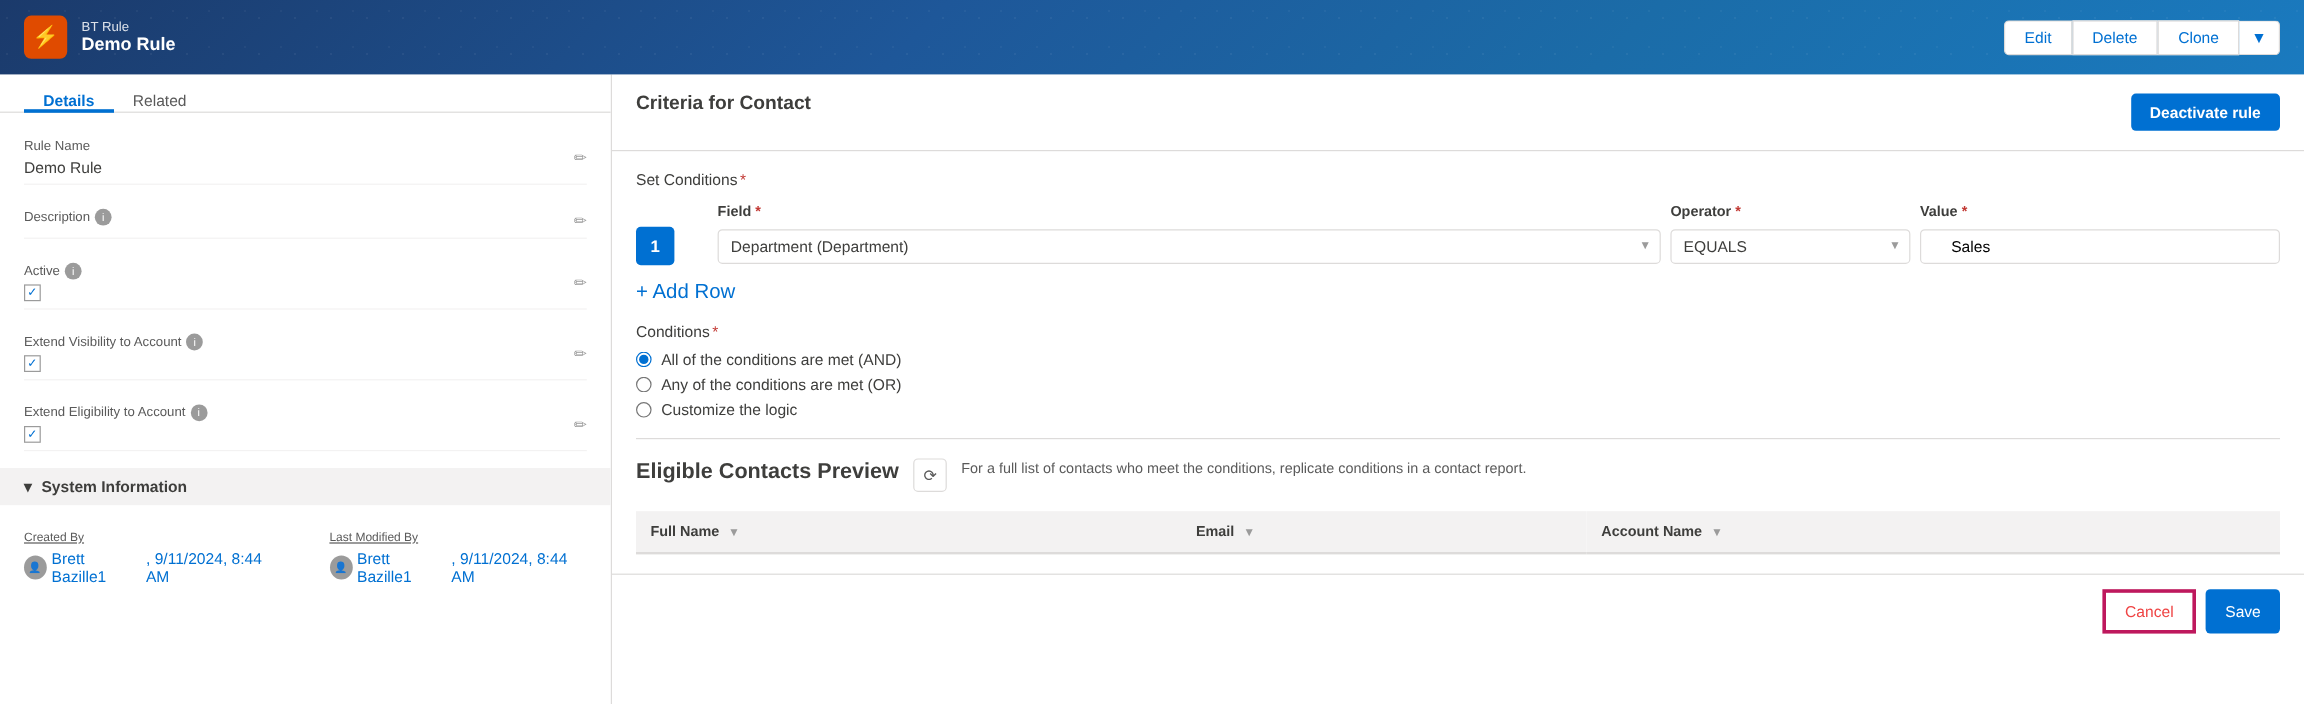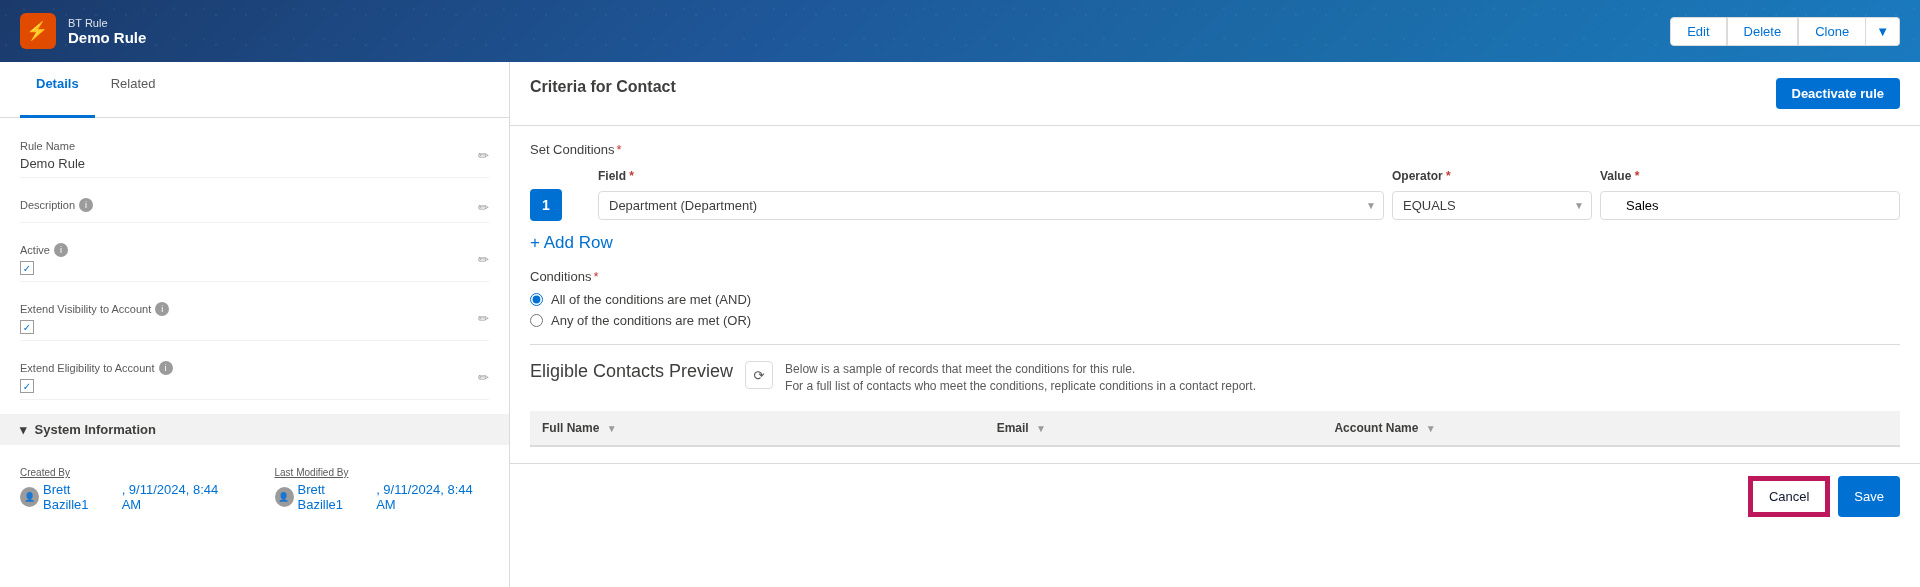--- a/index.html
+++ b/index.html
@@ -60,21 +60,21 @@
       padding: 0;
       flex-shrink: 0;
     }
 
     .tabs {
       display: flex;
       border-bottom: 1px solid #dddbda;
       padding: 0 20px;
     }
     .tab {
-      padding: 14px 16px 24px;
+      padding: 14px 16px 0;
       font-size: 13px;
       cursor: pointer;
       color: #5a5a5a;
       border-bottom: 3px solid transparent;
       margin-bottom: -1px;
     }
     .tab.active {
       color: #0070d2;
       border-bottom-color: #0070d2;
       font-weight: 600;
@@ -200,21 +200,21 @@
 
     .conditions-label { font-size: 13px; font-weight: 500; margin-bottom: 8px; display: flex; align-items: flex-end; gap: 2px; }
     .radio-group { display: flex; flex-direction: column; gap: 6px; margin-bottom: 16px; }
     .radio-item { display: flex; align-items: center; gap: 8px; font-size: 13px; }
     .radio-item input[type="radio"] { accent-color: #0070d2; }
 
     .divider { height: 1px; background: #dddbda; margin: 16px 0; }
 
     .preview-section { }
     .preview-header { display: flex; align-items: flex-start; gap: 12px; margin-bottom: 16px; }
-    .preview-title { font-size: 18px; font-weight: 400; color: #3e3e3c; }
+    .preview-title { font-size: 18px; font-weight: 700; color: #3e3e3c; }
     .preview-refresh-btn {
       background: none; border: 1px solid #dddbda; border-radius: 4px;
       width: 28px; height: 28px; display: flex; align-items: center; justify-content: center;
       cursor: pointer; color: #5a5a5a;
     }
     .preview-desc { font-size: 12px; color: #5a5a5a; line-height: 1.4; }
 
     .preview-table { width: 100%; border-collapse: collapse; }
     .preview-table th {
       text-align: left; padding: 10px 12px; font-size: 12px; font-weight: 600;
@@ -223,22 +223,22 @@
     }
     .preview-table th .sort-icon { color: #9b9b9b; margin-left: 4px; font-size: 10px; }
 
     
     .right-footer {
       display: flex; justify-content: flex-end; gap: 8px; padding: 12px 20px;
       border-top: 1px solid #dddbda; background: white;
       position: sticky; bottom: 0;
     }
     .cancel-btn {
-      background: white; border: 5px solid #be185d; padding: 8px 16px;
-      font-size: 13px; border-radius: 0; cursor: pointer; color: #0f172a;
+      background: white; border: 3px solid #be185d; padding: 8px 16px;
+      font-size: 13px; border-radius: 0; cursor: pointer; color: #ef4444;
     }
     .save-btn {
       background: #0070d2; color: white; border: none; padding: 8px 16px;
       font-size: 13px; border-radius: 4px; cursor: pointer; font-weight: 400;
     }
   </style>
 </head>
 <body>
 
 <div class="header">
@@ -413,32 +413,35 @@
       </div>
       <div class="radio-group">
         <label class="radio-item">
           <input type="radio" name="conditions" checked="" style="">
           <span>All of the conditions are met (AND)</span>
         </label>
         <label class="radio-item">
           <input type="radio" name="conditions" style="">
           <span>Any of the conditions are met (OR)</span>
         </label>
+        <label class="radio-item">
+          <input type="radio" name="conditions" style="">
+          <span>Customize the logic</span>
+        </label>
       </div>
 
       <div class="divider"></div>
 
       <div class="preview-section">
         <div class="preview-header">
           <div>
             <div class="preview-title">Eligible Contacts Preview</div>
           </div>
           <button class="preview-refresh-btn">⟳</button>
           <div>
-            <div class="preview-desc">Below is a sample of records that meet the conditions for this rule.</div>
             <div class="preview-desc">For a full list of contacts who meet the conditions, replicate conditions in a contact report.</div>
           </div>
         </div>
 
         <table class="preview-table">
           <thead>
             <tr>
               <th>
                 <span>Full Name</span>
                 <span class="sort-icon">▼</span>

